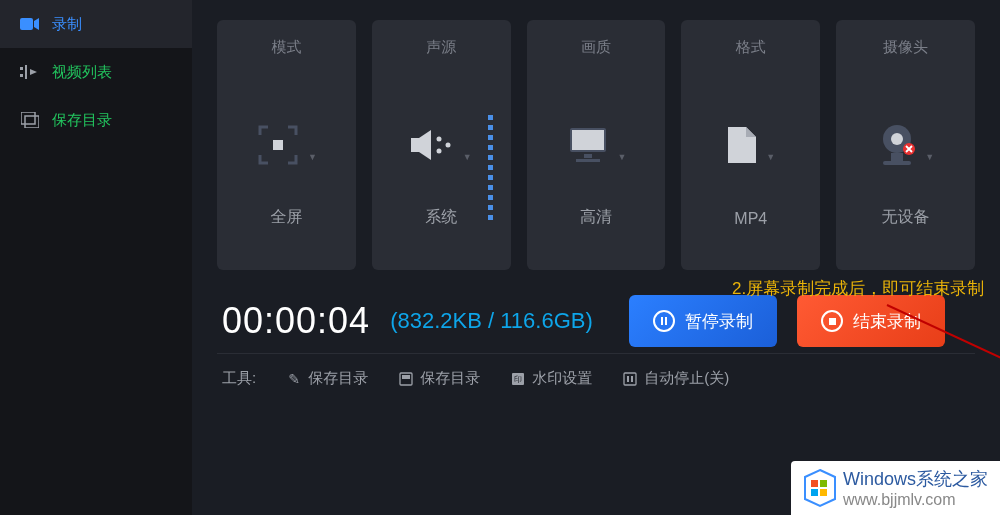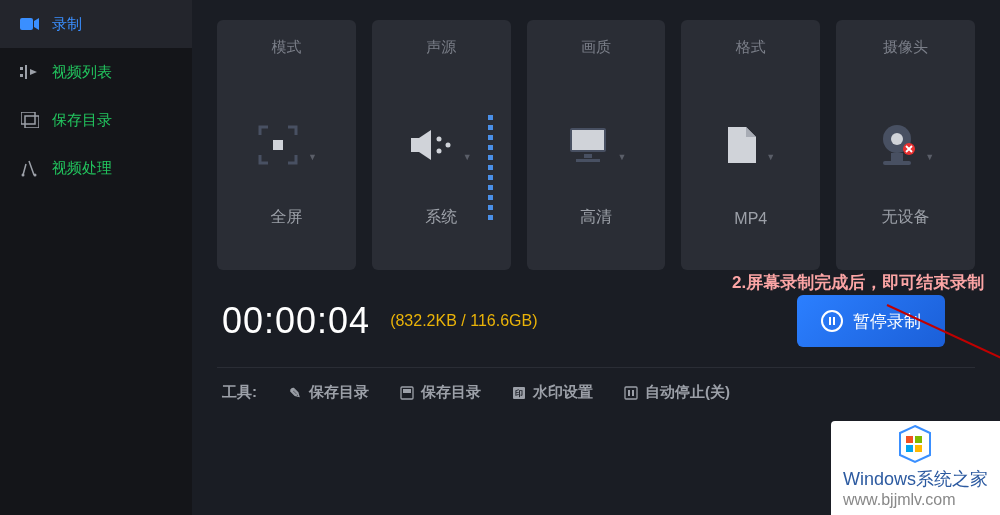--- a/index.html
+++ b/index.html
@@ -110,34 +110,34 @@
       width: 5px;
       height: 5px;
       background: #3f4450;
     }
     .volume-dot.active {
       background: #4a8fe8;
     }
     .timer-row {
       display: flex;
       align-items: center;
-      margin-bottom: 25px;
+      margin-bottom: 11px;
       padding-left: 5px;
       position: relative;
       text-align: center;
     }
     .timer {
       font-size: 36px;
       color: #fff;
       font-weight: 300;
       letter-spacing: 1px;
     }
     .file-size {
-      font-size: 16px;
-      color: #eab308;
+      font-size: 22px;
+      color: #0ea5e9;
       margin-left: 20px;
     }
     .btn-row {
       position: absolute;
       right: 30px;
       display: flex;
       gap: 20px;
     }
     .btn {
       display: flex;
@@ -181,21 +181,20 @@
       background: #fff;
     }
     .toolbar {
       display: flex;
       align-items: center;
       padding: 15px 5px;
       border-top: 1px solid #2a2d35;
       gap: 30px;
       color: #9ca0a8;
       font-size: 15px;
-      font-weight: bold;
     }
     .toolbar-label {
       color: #9ca0a8;
     }
     .toolbar-item {
       display: flex;
       align-items: center;
       gap: 6px;
       cursor: pointer;
     }
@@ -203,24 +202,24 @@
       width: 16px;
       height: 16px;
       display: flex;
       align-items: center;
       justify-content: center;
       font-size: 14px;
     }
     .annotation {
       position: absolute;
       left: 540px;
-      top: 271px;
-      color: #fca5a5;
+      top: 277px;
+      color: #eab308;
       font-size: 17px;
-      font-weight: bold;
+      font-weight: normal;
       pointer-events: none;
     }
     .arrow-svg {
       position: absolute;
       left: 690px;
       top: 300px;
       pointer-events: none;
     }
     .watermark {
       position: absolute;
@@ -228,21 +227,20 @@
       bottom: 0;
       background: #fff;
       color: #2c5aa0;
       padding: 6px 12px;
       font-size: 18px;
       display: flex;
       align-items: center;
       gap: 6px;
       border-top-left-radius: 4px;
       z-index: 20;
-      flex-direction: column;
     }
     .watermark-small {
       font-size: 16px;
       color: #888;
       display: block;
     }
     .win-logo {
       width: 34px;
       height: 34px;
       position: relative;
@@ -281,30 +279,20 @@
       <span>视频列表</span>
     </div>
     <div class="sidebar-item">
       <span class="sidebar-icon">
         <svg width="18" height="16" viewBox="0 0 18 16">
             <rect x="0" y="0" width="14" height="12" fill="none" stroke="#9ca0a8" stroke-width="1.5"></rect>
             <rect x="4" y="4" width="14" height="12" fill="none" stroke="#9ca0a8" stroke-width="1.5"></rect>
           </svg>
       </span>
       <span>保存目录</span>
-    </div>
-    <div class="sidebar-item">
-      <span class="sidebar-icon">
-        <svg width="18" height="18" viewBox="0 0 18 18">
-            <path d="M2 16 L5 5 M8 2 L13 16" stroke="#9ca0a8" stroke-width="1.5" fill="none"></path>
-            <circle cx="2" cy="16" r="1.5" fill="#9ca0a8"></circle>
-            <circle cx="14" cy="16" r="1.5" fill="#9ca0a8"></circle>
-          </svg>
-      </span>
-      <span>视频处理</span>
     </div>
   </div>
 
   <div class="main">
     <div class="cards">
 
       <div class="card">
         <div class="card-title">模式</div>
         <div class="card-icon-wrap">
           <div class="card-icon">
@@ -404,20 +392,26 @@
       <span class="file-size">(832.2KB / 116.6GB)</span>
       <div class="btn-row">
         <div class="btn btn-pause">
           <span class="btn-icon">
               <span class="pause-bars">
                 <span></span>
                 <span></span>
               </span>
             </span>
           <span>暂停录制</span>
+        </div>
+        <div class="btn btn-stop">
+          <span class="btn-icon">
+              <span class="stop-square"></span>
+            </span>
+          <span>结束录制</span>
         </div>
       </div>
     </div>
 
     <div class="toolbar">
       <span class="toolbar-label">工具:</span>
       <div class="toolbar-item">
         <span class="tb-icon">✎</span>
         <span>保存目录</span>
       </div>

